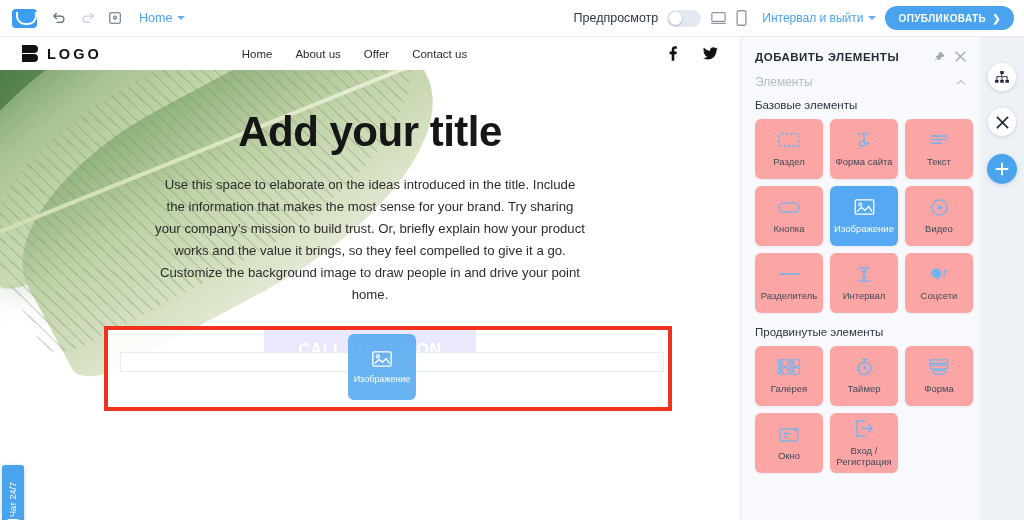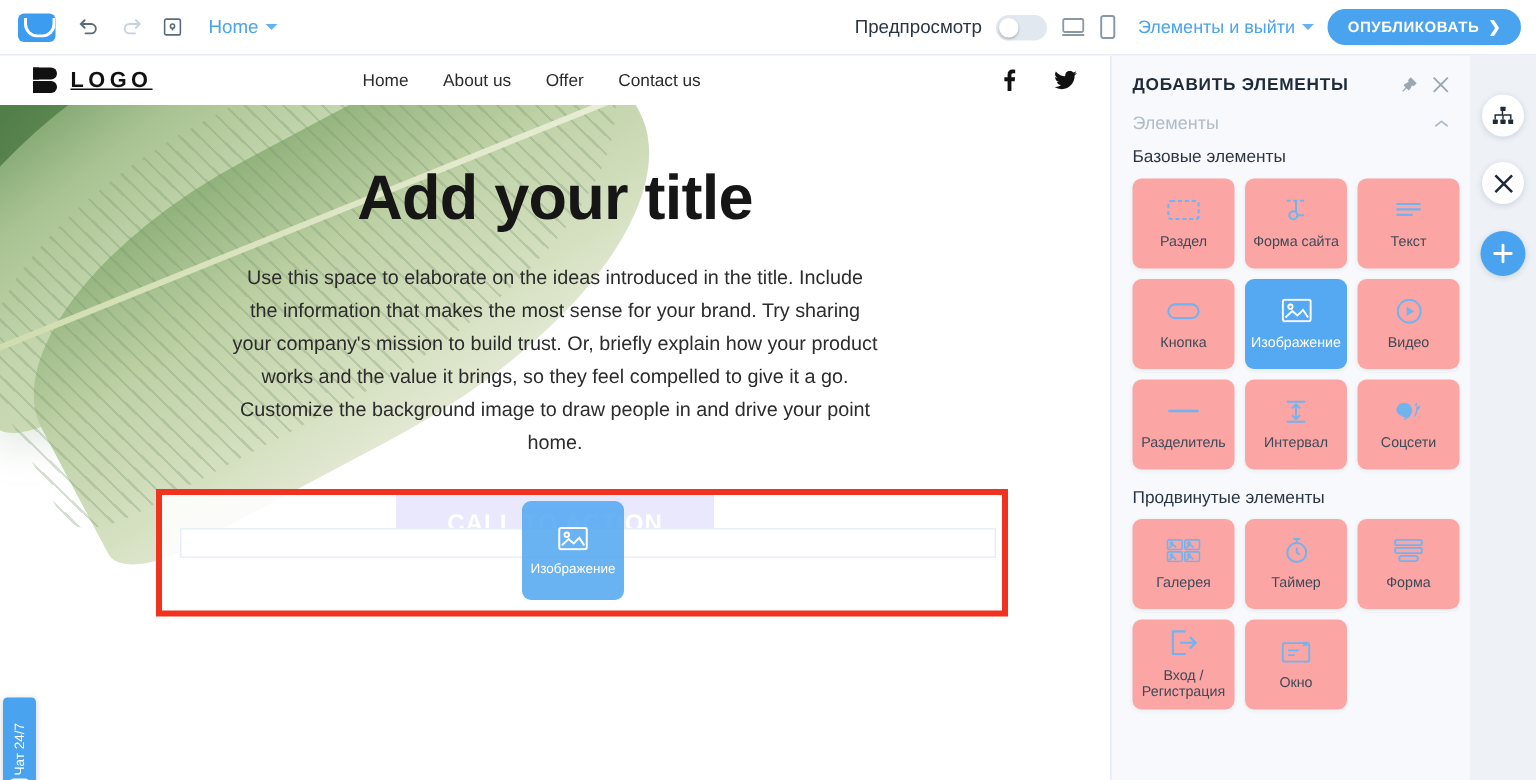--- a/index.html
+++ b/index.html
@@ -79,21 +79,21 @@
   .brand { display: flex; align-items: center; gap: 9px; }
   .brand-mark { display: flex; flex-direction: column; gap: 1.5px; }
   .brand-mark i {
     display: block; width: 16px; height: 8px; background: #111;
     border-radius: 0 6px 6px 0; position: relative;
   }
   .brand-mark i::before {
     content: ""; position: absolute; left: 0; top: 0; width: 4px; height: 8px; background: #111;
   }
   .brand-text {
-    font-size: 14.5px; font-weight: bold; letter-spacing: 3px; color: #111; text-decoration: underline;
+    font-size: 14.5px; font-weight: bold; letter-spacing: 3px; color: #111;
   }
   .site-nav {
     display: flex; gap: 23px; margin-left: 140px; font-size: 11.5px; color: #2b2b2b;
   }
   .site-nav span { cursor: pointer; }
   .site-social { margin-left: auto; display: flex; gap: 26px; color: #111; align-items: center; }
 
   .hero { position: relative; height: 450px; background: #ffffff; overflow: hidden; }
   .leaf {
     position: absolute; left: -60px; top: -18px; width: 480px; height: 440px;
@@ -279,21 +279,21 @@
         <rect x="2" y="4" width="20" height="13" rx="1.5"></rect>
           <path d="M1 20h22"></path>
       </svg>
     </span>
     <span class="dev-ico">
       <svg width="11" height="16" viewBox="0 0 14 22" fill="none" stroke="#8a97a5" stroke-width="1.8">
         <rect x="1" y="1" width="12" height="20" rx="2"></rect>
       </svg>
     </span>
     <span class="save-exit">
-      <span>Элементы и выйти</span>
+      <span>Интервал и выйти</span>
       <span class="caret-d"></span>
     </span>
     <button class="publish-btn">
       <span>ОПУБЛИКОВАТЬ</span>
       <span>❯</span>
     </button>
   </div>
 </div>
 
 <div class="canvas">
@@ -514,37 +514,37 @@
         <svg width="20" height="16" viewBox="0 0 22 18" fill="none" stroke="#6fb4ef" stroke-width="1.4">
             <rect x="1" y="1" width="20" height="4" rx="1"></rect>
             <rect x="1" y="7" width="20" height="4" rx="1"></rect>
             <rect x="4" y="13" width="14" height="4" rx="2"></rect>
           </svg>
       </span>
       <span>Форма</span>
     </div>
     <div class="tile">
       <span class="ti">
+        <svg width="20" height="15" viewBox="0 0 22 17" fill="none" stroke="#6fb4ef" stroke-width="1.4">
+            <rect x="1" y="2" width="20" height="14" rx="1.5"></rect>
+            <path d="M5 7.5h8M5 11h5"></path>
+            <path d="M16.5 1l3 3M19.5 1l-3 3"></path>
+          </svg>
+      </span>
+      <span>Окно</span>
+    </div>
+    <div class="tile">
+      <span class="ti">
         <svg width="19" height="17" viewBox="0 0 20 18" fill="none" stroke="#6fb4ef" stroke-width="1.5">
             <path d="M11 1H2v16h9"></path>
             <path d="M7 9h11"></path>
             <polyline points="14,5 18,9 14,13"></polyline>
           </svg>
       </span>
       <span>Вход / Регистрация</span>
-    </div>
-    <div class="tile">
-      <span class="ti">
-        <svg width="20" height="15" viewBox="0 0 22 17" fill="none" stroke="#6fb4ef" stroke-width="1.4">
-            <rect x="1" y="2" width="20" height="14" rx="1.5"></rect>
-            <path d="M5 7.5h8M5 11h5"></path>
-            <path d="M16.5 1l3 3M19.5 1l-3 3"></path>
-          </svg>
-      </span>
-      <span>Окно</span>
     </div>
   </div>
 </div>
 
 <div class="rail">
   <div class="rail-btn" style="top:26px">
     <span>
       <svg width="14" height="13" viewBox="0 0 16 15" fill="#1f2b38">
           <rect x="6" y="0" width="4" height="3.5" rx=".6"></rect>
           <rect x="0" y="10" width="4" height="3.5" rx=".6"></rect>

